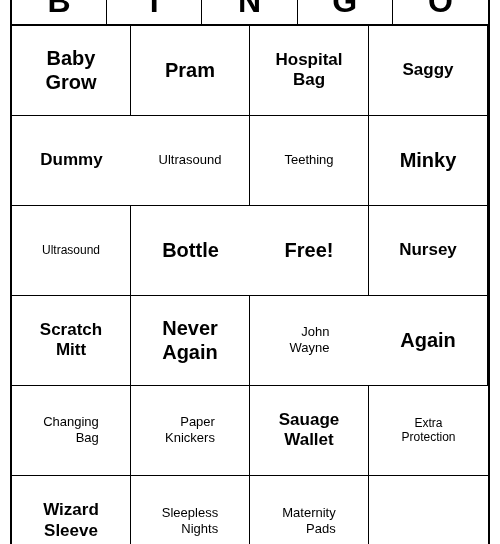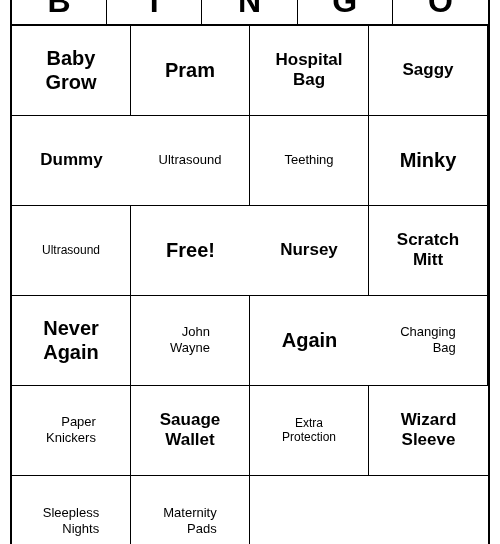--- a/index.html
+++ b/index.html
@@ -103,20 +103,23 @@
       <div class="bingo-cell">
         <span class="cell-text small">Teething</span>
       </div>
       <div class="bingo-cell">
         <span class="cell-text large">Minky</span>
       </div>
       <div class="bingo-cell">
         <span class="cell-text xsmall">Ultrasound</span>
       </div>
       <div class="bingo-cell">
+        <span class="cell-text large">Bottle</span>
+      </div>
+      <div class="bingo-cell">
         <span class="cell-text large">Free!</span>
       </div>
       <div class="bingo-cell">
         <span class="cell-text medium">Nursey</span>
       </div>
       <div class="bingo-cell">
         <span class="cell-text medium">Scratch<br>Mitt</span>
       </div>
       <div class="bingo-cell">
         <span class="cell-text large">Never<br>Again</span>

